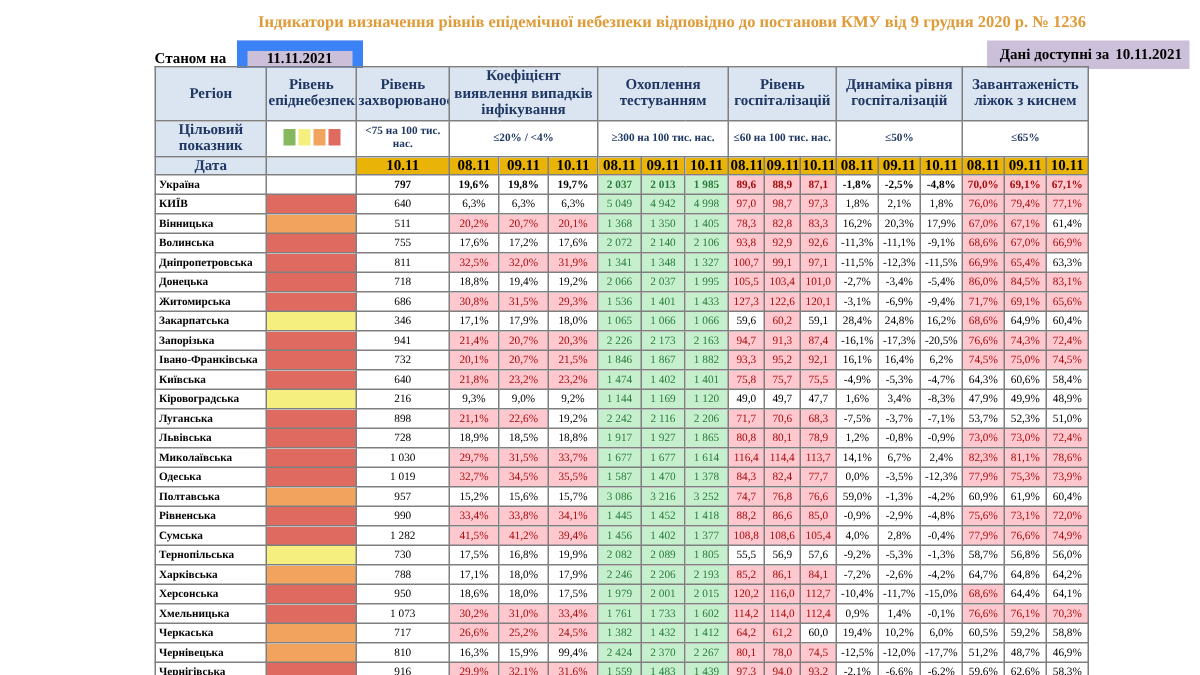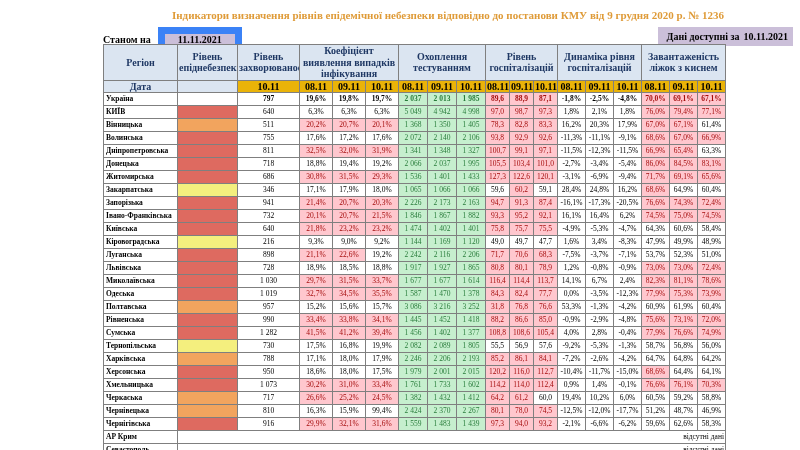--- a/index.html
+++ b/index.html
@@ -73,20 +73,30 @@
     <tr>
       <th>Регіон</th>
       <th>Рівень епіднебезпеки</th>
       <th>Рівень захворюваності</th>
       <th colspan="3">Коефіцієнт виявлення випадків інфікування</th>
       <th colspan="3">Охоплення тестуванням</th>
       <th colspan="3">Рівень госпіталізацій</th>
       <th colspan="3">Динаміка рівня госпіталізацій</th>
       <th colspan="3">Завантаженість ліжок з киснем</th>
     </tr>
+    <tr>
+      <th>Цільовий показник</th>
+      <th class="legendcell" id="legend"><span class="legend-sq" style="background: rgb(135, 183, 95);"></span><span class="legend-sq" style="background: rgb(244, 239, 126);"></span><span class="legend-sq" style="background: rgb(242, 164, 94);"></span><span class="legend-sq" style="background: rgb(222, 106, 96);"></span></th>
+      <th class="thr" style="white-space:normal">&lt;75 на 100 тис. нас.</th>
+      <th class="thr" colspan="3">≤20% / &lt;4%</th>
+      <th class="thr" colspan="3" style="white-space:normal">≥300 на 100 тис. нас.</th>
+      <th class="thr" colspan="3" style="white-space:normal">≤60 на 100 тис. нас.</th>
+      <th class="thr" colspan="3">≤50%</th>
+      <th class="thr" colspan="3">≤65%</th>
+    </tr>
     <tr id="dates-row">
       <th>Дата</th>
       <th></th>
       <th class="dateth">10.11</th>
     <th class="dateth">08.11</th>
         <th class="dateth">09.11</th>
         <th class="dateth">10.11</th>
         <th class="dateth">08.11</th>
         <th class="dateth">09.11</th>
         <th class="dateth">10.11</th>
@@ -425,24 +435,24 @@
       <tr>
         <td class="region">Полтавська</td>
         <td class="swatch orange"></td>
         <td class="num">957</td>
         <td class="num">15,2%</td>
         <td class="num">15,6%</td>
         <td class="num">15,7%</td>
         <td class="num good">3 086</td>
         <td class="num good">3 216</td>
         <td class="num good">3 252</td>
-        <td class="num bad">31,8</td>
+        <td class="num bad">74,7</td>
         <td class="num bad">76,8</td>
         <td class="num bad">76,6</td>
-        <td class="num">53,3%</td>
+        <td class="num">59,0%</td>
         <td class="num">-1,3%</td>
         <td class="num">-4,2%</td>
         <td class="num">60,9%</td>
         <td class="num">61,9%</td>
         <td class="num">60,4%</td>
       </tr>
       <tr>
         <td class="region">Рівненська</td>
         <td class="swatch red"></td>
         <td class="num">990</td>

